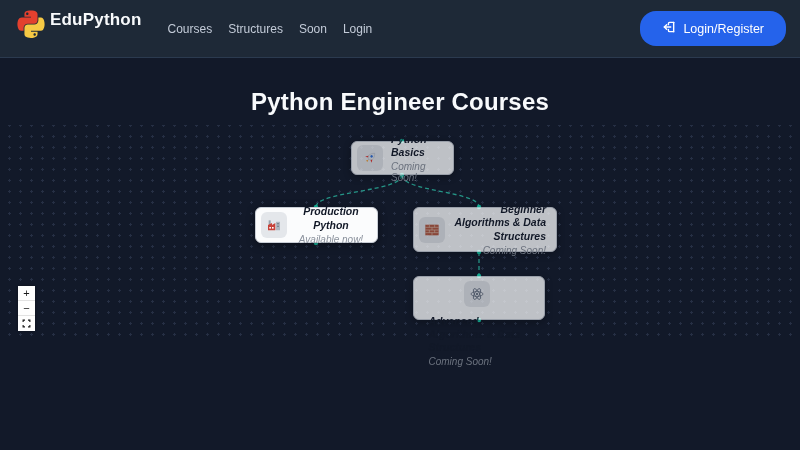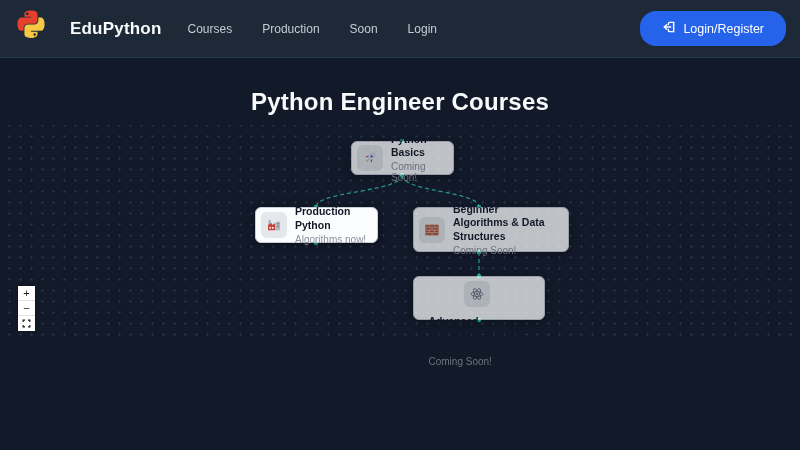--- a/index.html
+++ b/index.html
@@ -9,23 +9,23 @@
     background:#121929;
     color:#e5e9f0;
     position:relative;
   }
 
   
   .header {
     height:58px; background:#1e2937; border-bottom:1px solid #2b3a4f;
     display:flex; align-items:center; padding:0 14px;
   }
-  .brand { display:flex; align-items:center; gap:22px; cursor:pointer; }
+  .brand { display:flex; gap:2px; cursor:pointer; }
   .brand-name { font-size:17px; font-weight:bold; color:#f8fafc; letter-spacing:.2px; }
-  .nav-links { display:flex; align-items:center; gap:30px; margin-left:26px; }
+  .nav-links { display:flex; align-items:center; gap:16px; margin-left:26px; }
   .nav-link { font-size:12px; color:#c3cbd8; cursor:pointer; }
   .spacer { flex:1; }
   .login-btn {
     display:flex; align-items:center; gap:7px;
     background:#2563eb; color:#fff; border:none; border-radius:16px;
     padding:9px 22px; font-size:12.5px; font-family:inherit; cursor:pointer;
   }
 
   
   .page-title {
@@ -47,21 +47,21 @@
     padding:4px 10px 4px 5px; box-shadow:0 2px 8px rgba(0,0,0,.4);
     cursor:pointer;
   }
   .node.dimmed { opacity:.74; }
   .node-icon {
     width:26px; height:26px; flex:0 0 26px; border-radius:6px;
     background:#e4e7eb; display:flex; align-items:center; justify-content:center;
   }
   .node-title { font-size:10.5px; font-weight:bold; color:#111827; line-height:1.25; }
   .node-sub { font-size:10px; color:#8a919c; margin-top:2px; }
-  .node-text { max-width:96px; }
+  .node-text { max-width:96px;font-style:italic; }
 
   
   .controls {
     position:absolute; left:18px; top:161px; width:17px;
     background:#fefefe; border-radius:2px; box-shadow:0 0 3px rgba(0,0,0,.4);
     display:flex; flex-direction:column;
   }
   .ctrl-btn {
     width:17px; height:15px; background:#fefefe; border:none;
     border-bottom:1px solid #e2e2e2; color:#1a1a1a; font-size:11px;
@@ -79,21 +79,21 @@
       <svg width="34" height="34" viewBox="0 0 128 128">
         <path fill="#e3402e" d="M63.4 2c-4.2 0-8.3.4-11.8 1-10.5 1.9-12.3 5.7-12.3 12.8v9.4h24.7v3.2H30c-7.2 0-13.5 4.3-15.4 12.5-2.3 9.4-2.4 15.3 0 25.1 1.8 7.3 5.9 12.5 13.1 12.5h8.5V67.2c0-8.1 7-15.3 15.4-15.3h24.7c6.9 0 12.3-5.7 12.3-12.6V15.8c0-6.7-5.6-11.7-12.3-12.8-4.3-.7-8.7-1-12.9-1zM50 9.6c2.6 0 4.6 2.1 4.6 4.7 0 2.6-2 4.7-4.6 4.7s-4.6-2.1-4.6-4.7c0-2.6 2-4.7 4.6-4.7z"></path>
         <path fill="#f6c944" d="M91.7 28.4v11c0 8.5-7.2 15.6-15.4 15.6H51.6c-6.8 0-12.3 5.8-12.3 12.5V91c0 6.7 5.8 10.6 12.3 12.5 7.8 2.3 15.3 2.7 24.7 0 6.2-1.8 12.3-5.4 12.3-12.5v-9.4H63.9v-3.1H101c7.2 0 9.9-5 12.3-12.5 2.6-7.7 2.5-15.2 0-25.1-1.8-7.1-5.2-12.5-12.3-12.5h-9.3zM77.8 87.9c2.6 0 4.6 2.1 4.6 4.7 0 2.6-2 4.7-4.6 4.7s-4.6-2.1-4.6-4.7c0-2.6 2-4.7 4.6-4.7z"></path>
       </svg>
     </span>
     <span class="brand-name">EduPython</span>
   </div>
 
   <div class="nav-links">
     <span class="nav-link">Courses</span>
-    <span class="nav-link">Production</span>
+    <span class="nav-link">Structures</span>
     <span class="nav-link">Soon</span>
     <span class="nav-link">Login</span>
   </div>
 
   <div class="spacer"></div>
 
   <button class="login-btn">
     <span>
       <svg width="14" height="14" viewBox="0 0 24 24" fill="none" stroke="#ffffff" stroke-width="2.4" stroke-linecap="round" stroke-linejoin="round">
         <path d="M20 4h-7a2 2 0 0 0-2 2v2"></path>
@@ -140,39 +140,39 @@
           <path d="M12 15.5L10.4 19h3.2z" fill="#f2a33c"></path>
         </g>
       </svg>
     </span>
     <span class="node-text">
       <div class="node-title">Python Basics</div>
       <div class="node-sub">Coming Soon!</div>
     </span>
   </div>
 
-  <div class="node" style="left:255px; top:82px; width:123px; height:36px;">
+  <div class="node" style="left:255px; top:82px; width:123px; height:36px;text-align:center;">
     <span class="node-icon">
       <svg width="16" height="16" viewBox="0 0 24 24">
         <rect x="4" y="5" width="3" height="8" fill="#97a1ac"></rect>
         <rect x="15" y="7" width="6" height="13" rx="0.5" fill="#aeb6bf"></rect>
         <path d="M3 12l6-3v3l5-3v11H3z" fill="#c7433a"></path>
         <rect x="5" y="15" width="2.4" height="2.4" fill="#fff"></rect>
         <rect x="9" y="15" width="2.4" height="2.4" fill="#fff"></rect>
         <rect x="16.5" y="9" width="3" height="2" fill="#7d8791"></rect>
         <rect x="16.5" y="13" width="3" height="2" fill="#7d8791"></rect>
       </svg>
     </span>
     <span class="node-text">
       <div class="node-title">Production Python</div>
-      <div class="node-sub">Algorithms now!</div>
-    </span>
-  </div>
-
-  <div class="node dimmed" style="left:413px; top:82px; width:156px; height:45px;">
+      <div class="node-sub">Available now!</div>
+    </span>
+  </div>
+
+  <div class="node dimmed" style="left:413px; top:82px; width:144px; height:45px;text-align:right;">
     <span class="node-icon">
       <svg width="16" height="16" viewBox="0 0 24 24">
         <rect x="2" y="4" width="20" height="16" fill="#b3573f"></rect>
         <g stroke="#e0c9b8" stroke-width="0.9">
           <line x1="2" y1="8" x2="22" y2="8"></line>
             <line x1="2" y1="12" x2="22" y2="12"></line>
             <line x1="2" y1="16" x2="22" y2="16"></line>
           <line x1="8" y1="4" x2="8" y2="8"></line>
             <line x1="16" y1="4" x2="16" y2="8"></line>
           <line x1="12" y1="8" x2="12" y2="12"></line>

